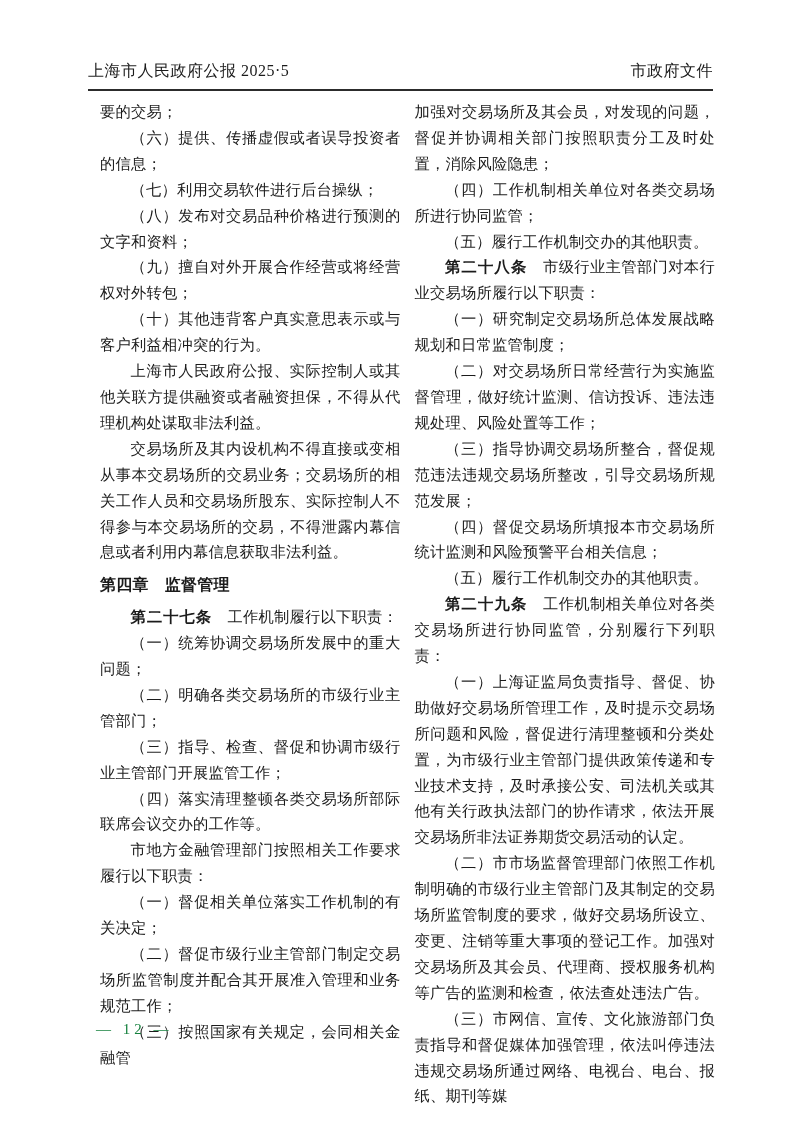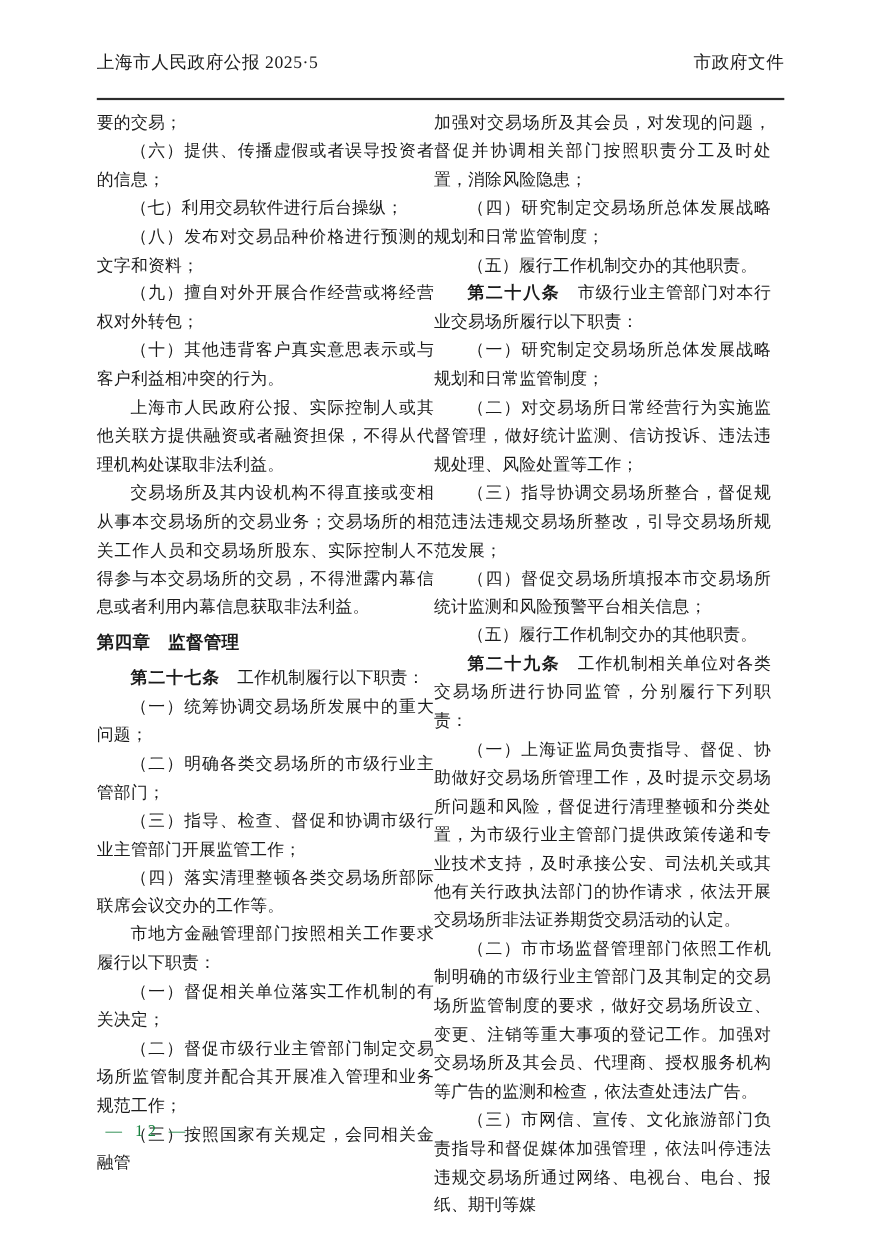--- a/index.html
+++ b/index.html
@@ -8,43 +8,44 @@
     width: 793px;
     height: 1122px;
     margin: 0 auto;
     background: #ffffff;
     font-family: "Liberation Serif", "DejaVu Serif", serif;
     color: #1b1b1b;
     overflow: hidden;
   }
   .header-row {
     position: absolute;
-    top: 47px;
+    top: 61px;
     left: 88px;
     right: 80px;
     display: flex;
     justify-content: space-between;
     align-items: flex-end;
     font-size: 16px;
     letter-spacing: 0.5px;
   }
   .header-rule {
     position: absolute;
     top: 89px;
     left: 88px;
     right: 80px;
     height: 2px;
     background: #2c2c2c;
   }
   .columns {
     position: absolute;
     top: 99px;
-    left: 88px;
+    left: 100px;
     right: 78px;
     display: flex;
+    gap: 14px;
   }
   .col {
     width: calc(50% - 7px);
     font-size: 15.3px;
     line-height: 25.9px;
     text-align: justify;
     text-justify: inter-character;
     letter-spacing: 0.2px;
   }
   .col p { margin: 0; text-indent: 2em; }
@@ -94,21 +95,21 @@
         <p class="body">（二）明确各类交易场所的市级行业主管部门；</p>
         <p class="body">（三）指导、检查、督促和协调市级行业主管部门开展监管工作；</p>
         <p class="body">（四）落实清理整顿各类交易场所部际联席会议交办的工作等。</p>
         <p class="body">市地方金融管理部门按照相关工作要求履行以下职责：</p>
         <p class="body">（一）督促相关单位落实工作机制的有关决定；</p>
         <p class="body">（二）督促市级行业主管部门制定交易场所监管制度并配合其开展准入管理和业务规范工作；</p>
         <p class="body">（三）按照国家有关规定，会同相关金融管</p>
       </div>
     <div class="col">
         <p class="cont">加强对交易场所及其会员，对发现的问题，督促并协调相关部门按照职责分工及时处置，消除风险隐患；</p>
-        <p class="body">（四）研究制定交易场所总体发展战略规划和日常监管制度；</p>
+        <p class="body">（四）工作机制相关单位对各类交易场所进行协同监管；</p>
         <p class="body">（五）履行工作机制交办的其他职责。</p>
         <p class="body"><b class="art">第二十八条</b>　市级行业主管部门对本行业交易场所履行以下职责：</p>
         <p class="body">（一）研究制定交易场所总体发展战略规划和日常监管制度；</p>
         <p class="body">（二）对交易场所日常经营行为实施监督管理，做好统计监测、信访投诉、违法违规处理、风险处置等工作；</p>
         <p class="body">（三）指导协调交易场所整合，督促规范违法违规交易场所整改，引导交易场所规范发展；</p>
         <p class="body">（四）督促交易场所填报本市交易场所统计监测和风险预警平台相关信息；</p>
         <p class="body">（五）履行工作机制交办的其他职责。</p>
         <p class="body"><b class="art">第二十九条</b>　工作机制相关单位对各类交易场所进行协同监管，分别履行下列职责：</p>
         <p class="body">（一）上海证监局负责指导、督促、协助做好交易场所管理工作，及时提示交易场所问题和风险，督促进行清理整顿和分类处置，为市级行业主管部门提供政策传递和专业技术支持，及时承接公安、司法机关或其他有关行政执法部门的协作请求，依法开展交易场所非法证券期货交易活动的认定。</p>
         <p class="body">（二）市市场监督管理部门依照工作机制明确的市级行业主管部门及其制定的交易场所监管制度的要求，做好交易场所设立、变更、注销等重大事项的登记工作。加强对交易场所及其会员、代理商、授权服务机构等广告的监测和检查，依法查处违法广告。</p>

